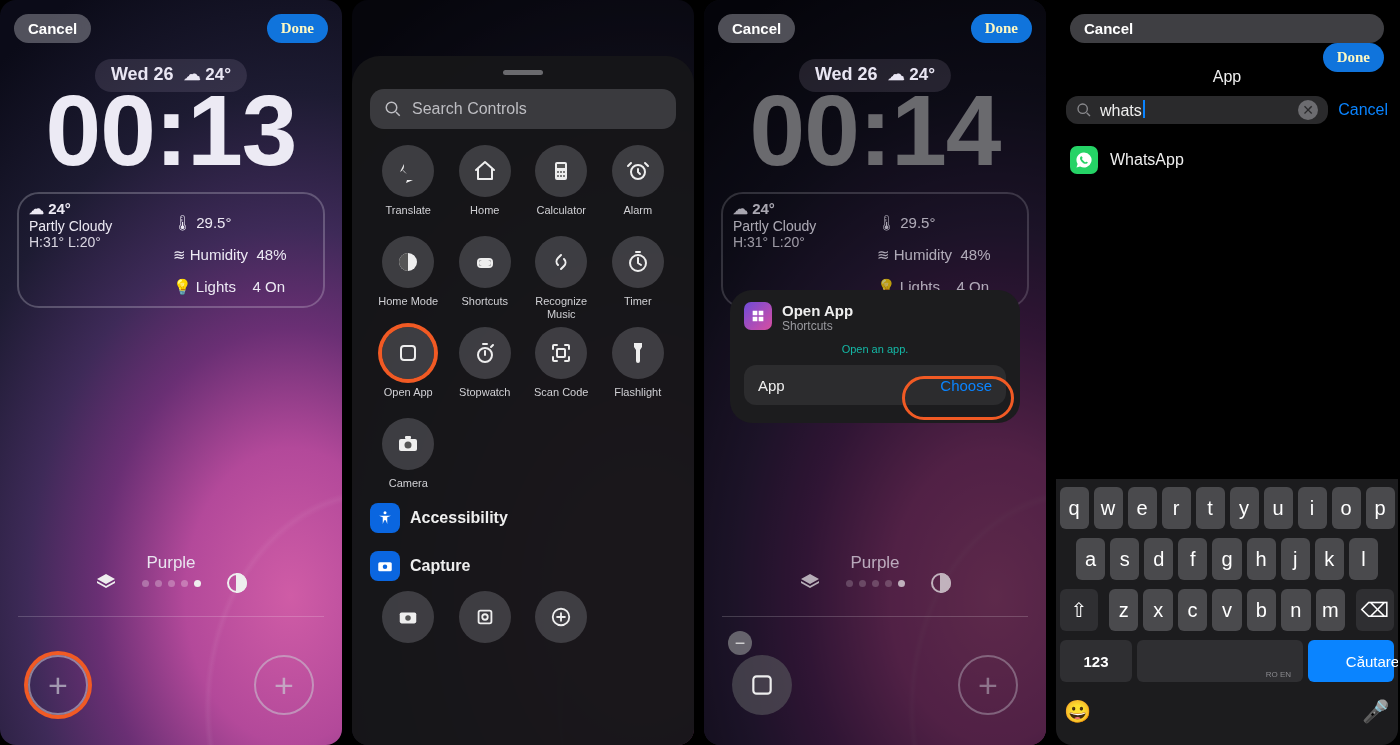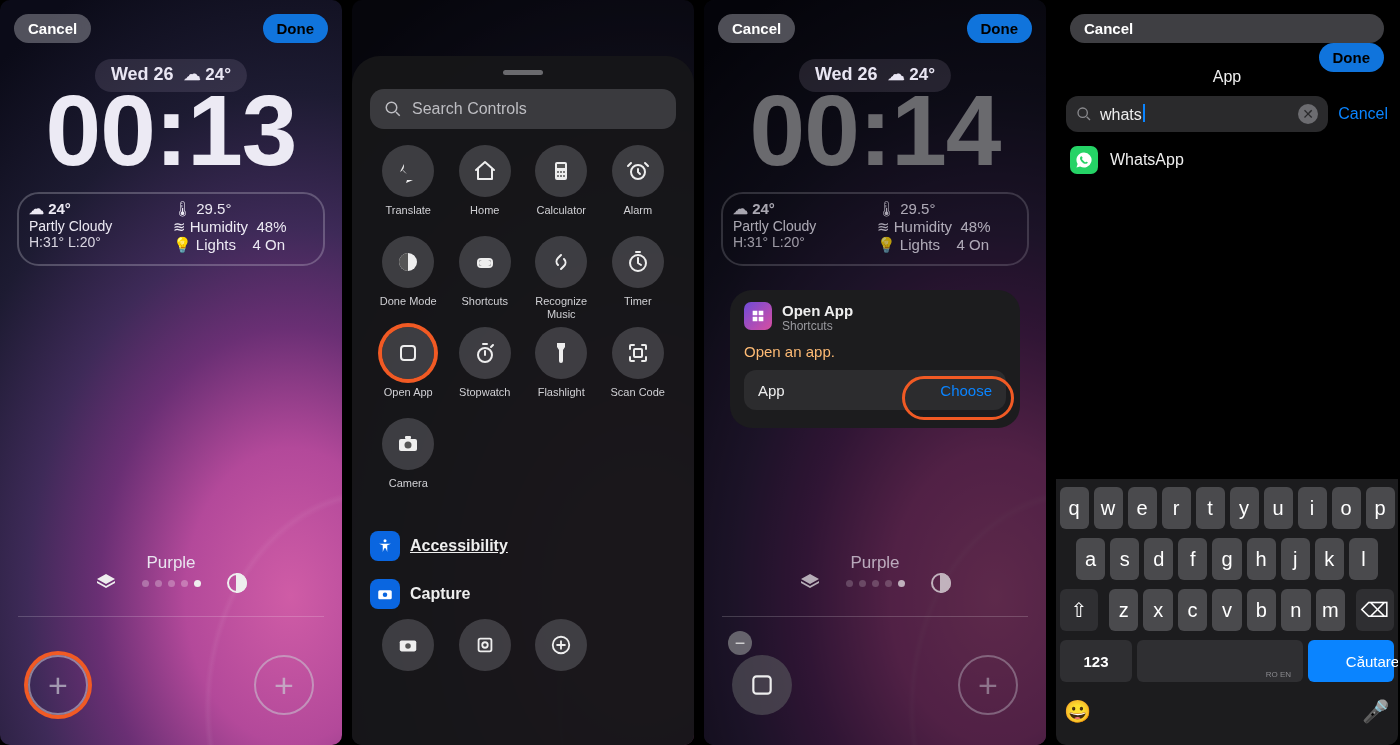--- a/index.html
+++ b/index.html
@@ -1,30 +1,30 @@
 <!DOCTYPE html>
 <html><head>
 <meta charset="utf-8">
 <style>
   * { box-sizing: border-box; margin: 0; padding: 0; font-family: -apple-system, "SF Pro Display", "Segoe UI", Helvetica, Arial, sans-serif; }
   body { background:#000; width:1400px; height:745px; display:flex; gap:10px; }
-  .phone { position:relative; width:342px; height:745px; border-radius:10px; overflow:hidden; background:#000; }
+  .phone { position:relative; width:342px; height:745px; border-radius:16px; overflow:hidden; background:#000; }
   .wp { position:absolute; inset:0; }
   .wp.purple { background: radial-gradient(140% 90% at 85% 80%, #cf5ca6 0%, #b3499a 22%, #6a2f74 40%, #3e2a58 55%, #1d1b32 75%, #0b0b18 100%); }
   .wp.purple::after{ content:""; position:absolute; inset:0; background: radial-gradient(120% 70% at 110% 95%, rgba(0,0,0,0) 40%, rgba(255,255,255,0.05) 41%, rgba(255,255,255,0) 42%); }
   .topbar { position:absolute; top:14px; left:14px; right:14px; display:flex; justify-content:space-between; align-items:center; z-index:5; }
   .pill { padding:6px 14px; border-radius:20px; font-size:15px; font-weight:600; color:#fff; background:rgba(140,140,150,0.55); backdrop-filter:blur(6px); }
-  .pill.blue { background:#1074dc; color:#000000; }
+  .pill.blue { background:#1074dc; color:#fef9c3;font-family:Liberation Serif, serif; }
   .date-pill { position:absolute; top:59px; left:50%; transform:translateX(-50%); padding:5px 16px 7px; border-radius:20px; background:rgba(220,200,230,0.13); color:#e9e6f3; font-size:18px; font-weight:600; display:flex; align-items:center; gap:10px; z-index:3; white-space:nowrap;}
   .date-pill .wx{font-size:17px;}
   .time { position:absolute; top:80px; left:0; right:0; text-align:center; color:#eceaf4; font-size:100px; font-weight:700; letter-spacing:-1px; line-height:1; z-index:2; }
   .weather-box { position:absolute; top:192px; left:17px; right:17px; padding:6px 10px 10px; border:2px solid rgba(230,230,240,0.25); border-radius:22px; color:#ece9f3; font-size:15px; z-index:3; display:grid; grid-template-columns:1fr 1fr; column-gap:4px; }
   .wb-l1{font-weight:600;} .wb-l2{font-size:14px;} .wb-l3{font-size:14px; opacity:.9;}
   .wb-right{text-align:left;}
-  .wb-right div{ white-space:nowrap;}
+  .wb-right div{ white-space:nowrap;margin-top:14px;}
   .color-name { position:absolute; bottom:172px; left:0; right:0; text-align:center; color:#e9e4ef; font-size:17px; font-weight:500; z-index:3; }
   .pager { position:absolute; bottom:148px; left:0; right:0; display:flex; justify-content:center; align-items:center; gap:22px; z-index:3; }
   .dots { display:flex; gap:6px;}
   .dots span{ width:7px; height:7px; border-radius:50%; background:rgba(255,255,255,0.28);} .dots span.on{ background:#eee;}
   .icon-round { width:28px; height:28px; display:flex; align-items:center; justify-content:center; color:#eee;}
   .divider { position:absolute; bottom:128px; left:18px; right:18px; height:1px; background:rgba(255,255,255,0.18); z-index:3;}
   .bigplus { position:absolute; bottom:30px; width:60px; height:60px; border-radius:50%; border:2px solid rgba(200,200,210,0.55); display:flex; align-items:center; justify-content:center; color:rgba(200,200,210,0.7); font-size:34px; font-weight:300; z-index:3;}
   .bigplus.left{ left:28px;} .bigplus.right{ right:28px;}
   .hl { box-shadow:0 0 0 4px #f15a24; border-radius:50%; }
   .hl-oval { position:absolute; border:3px solid #f15a24; border-radius:28px; z-index:6;}
@@ -40,31 +40,31 @@
   .sec-row{ margin-top:18px; display:flex; align-items:center; gap:10px; color:#eee; font-size:16px; font-weight:600;}
   .sec-row .sq{ width:30px; height:30px; border-radius:8px; background:#0a66e0; display:flex; align-items:center; justify-content:center;}
   svg{display:block;}
 
   
   .mask3{ position:absolute; inset:0; background:rgba(0,0,0,0.55); z-index:3;}
   .dialog{ position:absolute; top:290px; left:26px; right:26px; background:#1c1c1e; border-radius:22px; padding:12px 14px 18px; z-index:5; color:#eee;}
   .dlg-head{ display:flex; gap:10px;}
   .dlg-head .aic{ width:28px; height:28px; border-radius:7px; background:linear-gradient(135deg,#6f4bd8,#d84ea1); display:flex; align-items:center; justify-content:center;}
   .dlg-head .tt{ font-size:15px; font-weight:600;} .dlg-head .st{ font-size:12px; color:#9a9a9f;}
-  .dlg-sub{ margin-top:10px; font-size:15px; color:#fdba74;}
+  .dlg-sub{ margin-top:10px; font-size:11px; color:#14b8a6;text-align:center;}
   .dlg-row{ margin-top:10px; background:#2c2c2e; border-radius:12px; height:40px; display:flex; align-items:center; justify-content:space-between; padding:0 14px;}
   .dlg-row .l{font-size:15px; color:#eee;} .dlg-row .r{ font-size:15px; color:#0a84ff;}
   .tiny-minus{ position:absolute; bottom:90px; left:24px; width:24px; height:24px; border-radius:50%; background:rgba(120,120,125,0.8); color:#ddd; display:flex; align-items:center; justify-content:center; font-size:18px; z-index:6;}
   .ctrl-placed{ position:absolute; bottom:30px; left:28px; width:60px; height:60px; border-radius:50%; background:rgba(90,90,95,0.6); display:flex; align-items:center; justify-content:center; color:#eee; z-index:5;}
 
   
   .p4top{ position:absolute; top:14px; left:14px; right:14px; z-index:5;}
   .p4title{ position:absolute; top:68px; left:0; right:0; text-align:center; color:#eee; font-size:16px; z-index:5; font-weight:500;}
   .p4search-row{ position:absolute; top:96px; left:10px; right:10px; display:flex; align-items:center; gap:10px; z-index:5;}
-  .p4search{ flex:1; background:#2a2a2c; border-radius:12px; height:36px; display:flex; align-items:center; gap:8px; padding:0 10px;}
+  .p4search{ flex:1; background:#2a2a2c; border-radius:12px; height:28px; display:flex; align-items:center; gap:8px; padding:0 10px;}
   .p4search .clear{ width:20px; height:20px; border-radius:50%; background:#6c6c70; color:#2a2a2c; display:flex; align-items:center; justify-content:center; font-size:14px;}
   .p4cancel{ color:#0a84ff; font-size:16px;}
   .result-row{ position:absolute; top:146px; left:14px; right:14px; display:flex; align-items:center; gap:12px; z-index:5;}
   .result-row .aicon{ width:28px; height:28px; border-radius:7px; background:#25d366; display:flex; align-items:center; justify-content:center;}
   .result-row .nm{ color:#eee; font-size:16px;}
 
   .keyboard{ position:absolute; bottom:0; left:0; right:0; background:#1c1c1e; padding:8px 4px 12px; z-index:5;}
   .krow{ display:flex; justify-content:center; gap:5px; margin-bottom:9px;}
   .key{ background:#4a4a4d; color:#fff; border-radius:6px; height:42px; min-width:29px; flex:1; display:flex; align-items:center; justify-content:center; font-size:20px; }
   .key.dark{ background:#2f2f32;} .key.wide{ flex:0 0 38px;}
@@ -186,21 +186,21 @@
           </div>
           <div class="lbl">Alarm</div>
         </div>
         <div class="ctrl">
           <div class="circ">
             <svg width="24" height="24" viewBox="0 0 24 24" fill="#eee">
               <circle cx="12" cy="12" r="9"></circle>
               <path d="M12 3a9 9 0 000 18z" fill="#555"></path>
             </svg>
           </div>
-          <div class="lbl">Done Mode</div>
+          <div class="lbl">Home Mode</div>
         </div>
         <div class="ctrl">
           <div class="circ">
             <svg width="24" height="24" viewBox="0 0 24 24" fill="none" stroke="#eee" stroke-width="2" stroke-linecap="round" stroke-linejoin="round">
               <rect x="5" y="9" width="14" height="8" rx="3"></rect>
               <rect x="7" y="11" width="10" height="4" rx="2" fill="#eee"></rect>
             </svg>
           </div>
           <div class="lbl">Shortcuts</div>
         </div>
@@ -233,48 +233,48 @@
           <div class="circ">
             <svg width="24" height="24" viewBox="0 0 24 24" fill="none" stroke="#eee" stroke-width="2" stroke-linecap="round" stroke-linejoin="round">
               <circle cx="12" cy="14" r="7"></circle>
               <path d="M12 10v4M10 3h4M18 6l2-2"></path>
             </svg>
           </div>
           <div class="lbl">Stopwatch</div>
         </div>
         <div class="ctrl">
           <div class="circ">
+            <svg width="24" height="24" viewBox="0 0 24 24" fill="none" stroke="#eee" stroke-width="2" stroke-linecap="round" stroke-linejoin="round">
+              <path d="M4 8V5a1 1 0 011-1h3M20 8V5a1 1 0 00-1-1h-3M4 16v3a1 1 0 001 1h3M20 16v3a1 1 0 01-1 1h-3"></path>
+              <rect x="8" y="8" width="8" height="8" rx="1"></rect>
+            </svg>
+          </div>
+          <div class="lbl">Scan Code</div>
+        </div>
+        <div class="ctrl">
+          <div class="circ">
             <svg width="24" height="24" viewBox="0 0 24 24" fill="#eee">
               <path d="M8 2h8v4l-2 3v11a2 2 0 01-4 0V9L8 6z"></path>
             </svg>
           </div>
           <div class="lbl">Flashlight</div>
-        </div>
-        <div class="ctrl">
-          <div class="circ">
-            <svg width="24" height="24" viewBox="0 0 24 24" fill="none" stroke="#eee" stroke-width="2" stroke-linecap="round" stroke-linejoin="round">
-              <path d="M4 8V5a1 1 0 011-1h3M20 8V5a1 1 0 00-1-1h-3M4 16v3a1 1 0 001 1h3M20 16v3a1 1 0 01-1 1h-3"></path>
-              <rect x="8" y="8" width="8" height="8" rx="1"></rect>
-            </svg>
-          </div>
-          <div class="lbl">Scan Code</div>
         </div>
         <div class="ctrl">
           <div class="circ">
             <svg width="24" height="24" viewBox="0 0 24 24" fill="#eee">
               <rect x="3" y="7" width="18" height="12" rx="2"></rect>
               <circle cx="12" cy="13" r="3.5" fill="#555"></circle>
               <rect x="9" y="4" width="6" height="3" rx="1"></rect>
             </svg>
           </div>
           <div class="lbl">Camera</div>
         </div>
       </div>
 
-    <div class="sec-row" style="margin-top:28px;text-decoration:underline;">
+    <div class="sec-row" style="margin-top:0;">
       <div class="sq">
           <svg width="18" height="18" viewBox="0 0 24 24" fill="#fff">
             <circle cx="12" cy="5" r="2"></circle>
             <path d="M4 9h16l-5 2v9l-2-5h-2l-2 5v-9L4 9z"></path>
           </svg>
         </div>
       <span>Accessibility</span>
     </div>
 
     <div class="sec-row">

